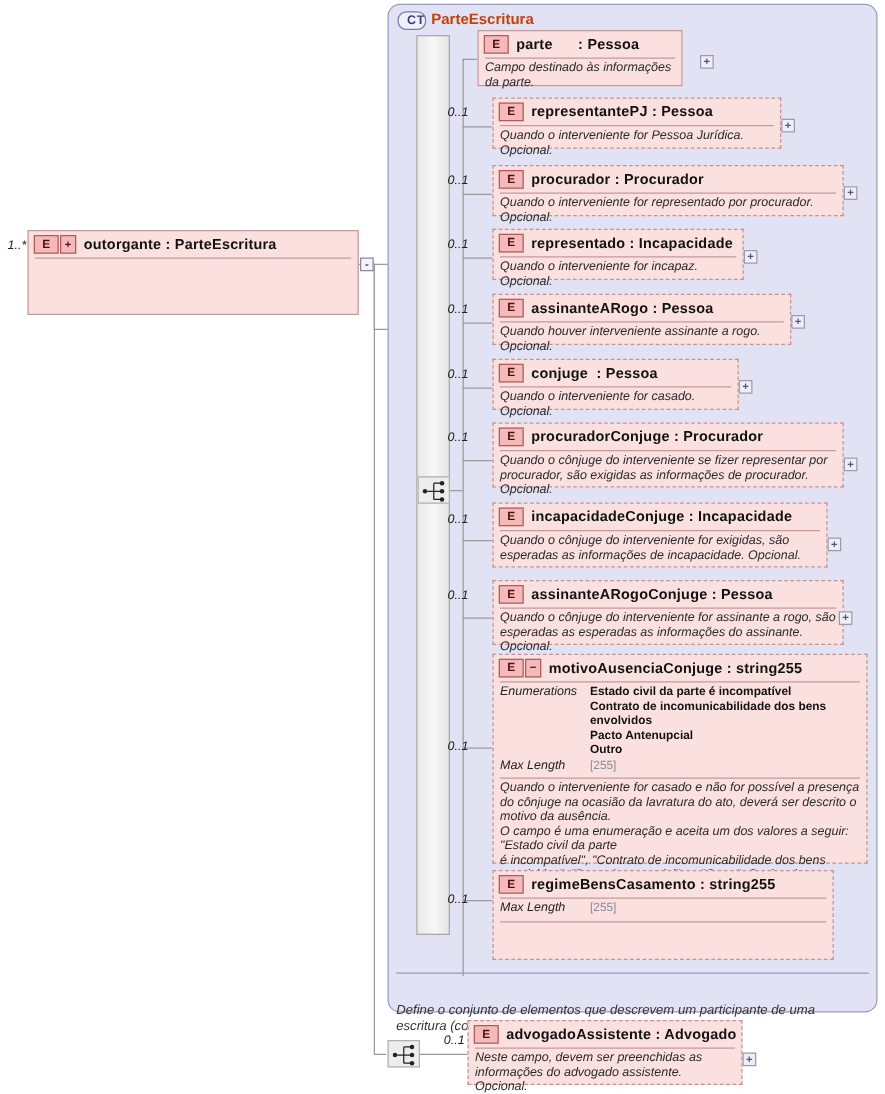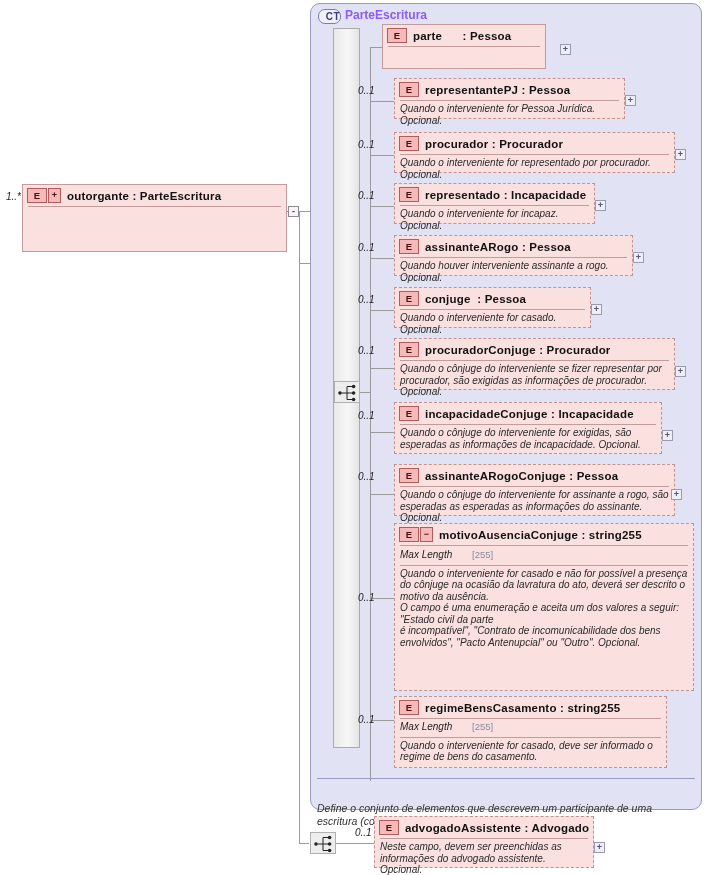--- a/index.html
+++ b/index.html
@@ -7,21 +7,21 @@
        font-family:"Liberation Sans","DejaVu Sans",sans-serif;
        font-size:11px;color:#222;overflow:hidden;}
 
   .abs{position:absolute;box-sizing:border-box;}
 
   
   .ct-panel{border:1px solid #9a9ac0;border-radius:10px;background:#e2e2f5;}
   .ct-badge{border:1px solid #7b7bb5;border-radius:7px;background:#f0f0fb;
             color:#3b3b7a;font-size:10px;font-weight:bold;letter-spacing:.5px;
             text-align:right;line-height:13px;height:15px;width:23px;}
-  .ct-title{font-size:12px;font-weight:bold;color:#8b5cf6;}
+  .ct-title{font-size:12px;font-weight:bold;color:#c2410c;}
   .ct-foot-line{border-top:1px solid #9a9ac0;}
   .ct-foot-txt{font-style:italic;font-size:10.5px;color:#333;line-height:12.5px;}
 
   
   .greybar{border:1px solid #aaa;
            background:linear-gradient(to right,#e9e9e9,#f7f7f7 55%,#e4e4e4);}
 
   
   .compositor{border:1px solid #b0b0b0;background:#ededed;}
 
@@ -120,20 +120,21 @@
 <div class="abs ln ln-v" style="left:370px;top:47px;width:1px;height:734px;"></div>
 <div class="abs ln ln-h" style="left:360px;top:392px;width:10px;height:1px;"></div>
 
 <div class="abs ln ln-h" style="left:370px;top:47px;width:12px;height:1px;"></div>
 <div class="abs ebox solid" style="left:382px;top:24px;width:164px;height:45px;">
   <div class="hdr">
     <span class="eicon">E</span>
     <span class="ename">parte      : Pessoa</span>
   </div>
   <div class="sep"></div>
+  <div class="doc">Campo destinado às informações da parte.</div>
 </div>
 <div class="abs plusbox" style="left:560px;top:44px;">+</div>
 
 <div class="abs ln ln-h" style="left:370px;top:101px;width:24px;height:1px;"></div>
 <div class="abs occ" style="left:358px;top:85px;">0..1</div>
 <div class="abs ebox dashed" style="left:394px;top:78px;width:231px;height:41px;">
   <div class="hdr">
     <span class="eicon">E</span>
     <span class="ename">representantePJ : Pessoa</span>
   </div>
@@ -231,20 +232,29 @@
 <div class="abs ebox dashed" style="left:394px;top:523px;width:300px;height:168px;">
   <div class="hdr">
     <span class="eicon-wrap">
       <span class="eicon">E</span>
         <span class="pmbox">−</span>
     </span>
     <span class="ename">motivoAusenciaConjuge : string255</span>
   </div>
   <div class="sep"></div>
   <div class="facets">
+    <div class="row">
+      <span class="flab">Enumerations</span>
+      <span>
+        <span class="fval">Estado civil da parte é incompatível</span><br>
+        <span class="fval">Contrato de incomunicabilidade dos bens envolvidos</span><br>
+        <span class="fval">Pacto Antenupcial</span><br>
+        <span class="fval">Outro</span>
+      </span>
+    </div>
     <div class="row" style="margin-top:1px;">
       <span class="flab">Max Length</span>
       <span class="fval dim">[255]</span>
     </div>
   </div>
   <div class="facet-sep"></div>
   <div class="doc" style="white-space:pre-line;font-style:italic;">Quando o interveniente for casado e não for possível a presença do cônjuge na ocasião da lavratura do ato, deverá ser descrito o motivo da ausência.
 O campo é uma enumeração e aceita um dos valores a seguir: "Estado civil da parte
 é incompatível", "Contrato de incomunicabilidade dos bens envolvidos", "Pacto Antenupcial" ou "Outro". Opcional.</div>
 </div>
@@ -257,21 +267,20 @@
     <span class="ename">regimeBensCasamento : string255</span>
   </div>
   <div class="sep"></div>
   <div class="facets">
     <div class="row">
       <span class="flab">Max Length</span>
       <span class="fval dim">[255]</span>
     </div>
   </div>
   <div class="facet-sep"></div>
-  <div class="doc">Quando o interveniente for casado, deve ser informado o regime de bens do casamento.</div>
 </div>
 
 <div class="abs ct-foot-line" style="left:317px;top:778px;width:378px;height:1px;"></div>
 <div class="abs ct-foot-txt" style="left:317px;top:802px;width:378px;">Define o conjunto de elementos que descrevem um participante de uma escritura (como outorgantes e outorgados).</div>
 
 <div class="abs compositor" style="left:310px;top:832px;width:26px;height:22px;">
   <svg width="26" height="22" viewBox="0 0 26 22">
     <circle cx="5" cy="11" r="1.8" fill="#222"></circle>
     <line x1="6.8" y1="11" x2="12" y2="11" stroke="#222" stroke-width="1"></line>
     <line x1="12" y1="4.5" x2="12" y2="17.5" stroke="#222" stroke-width="1"></line>

